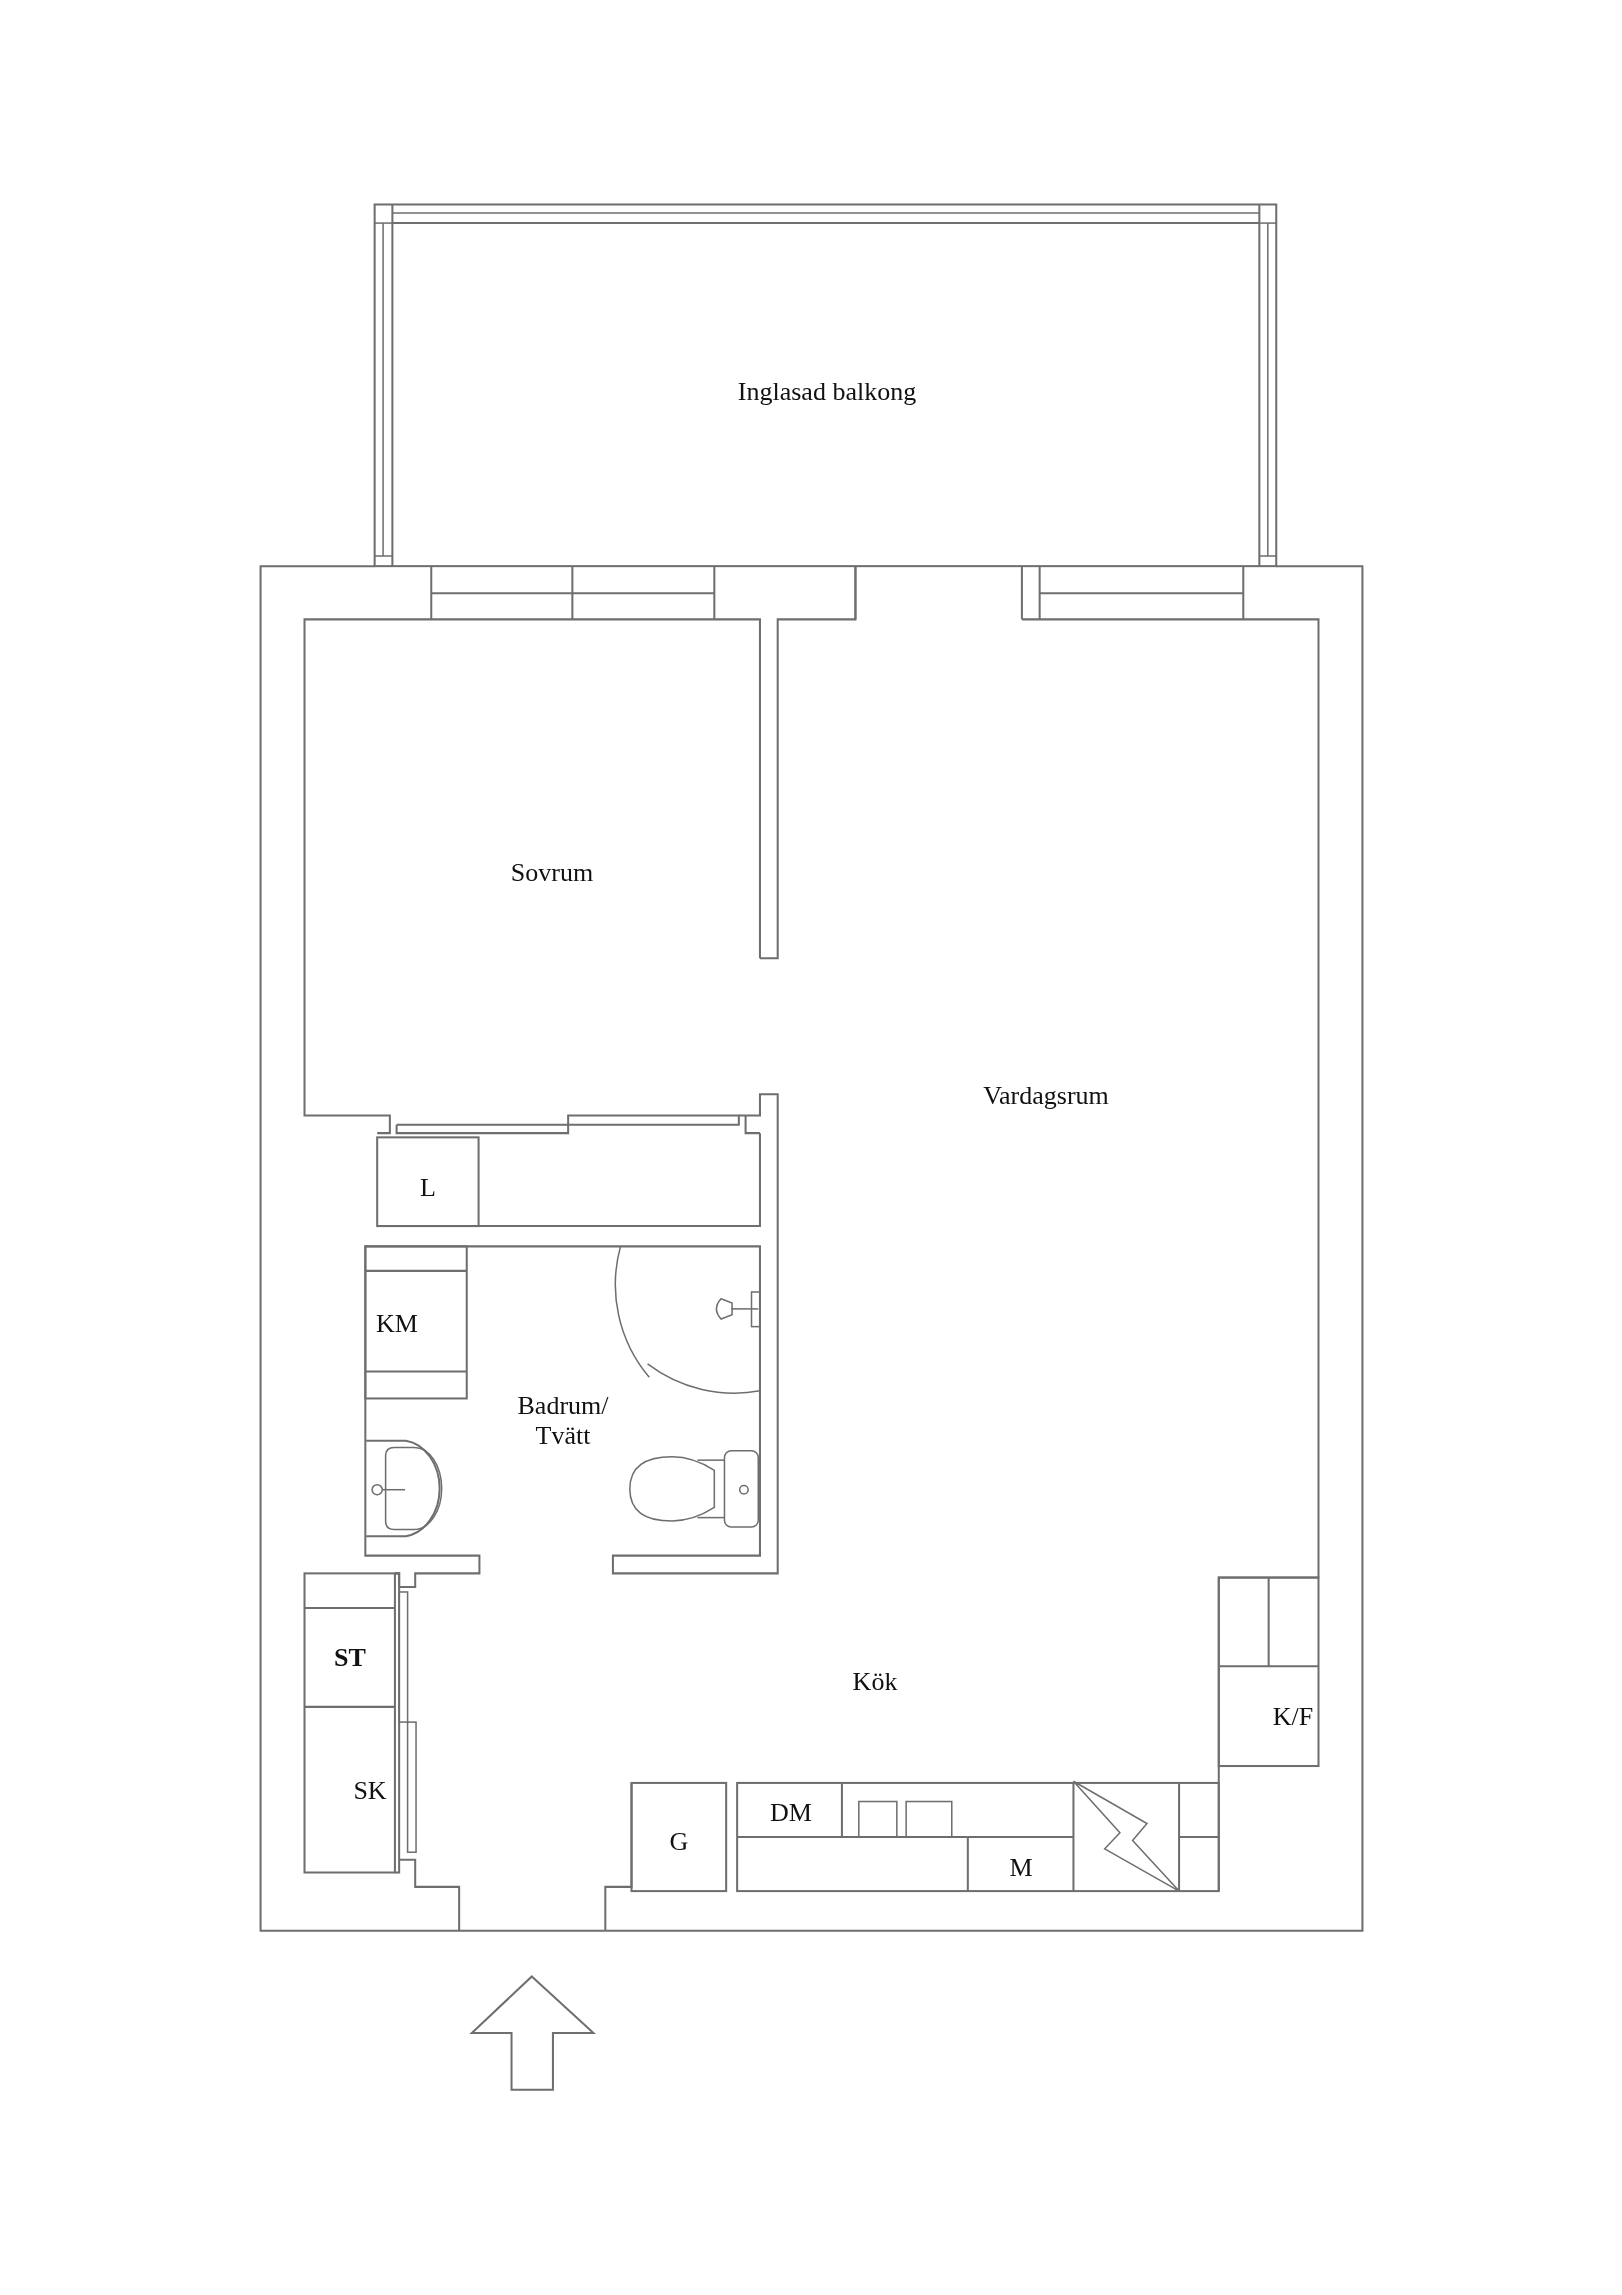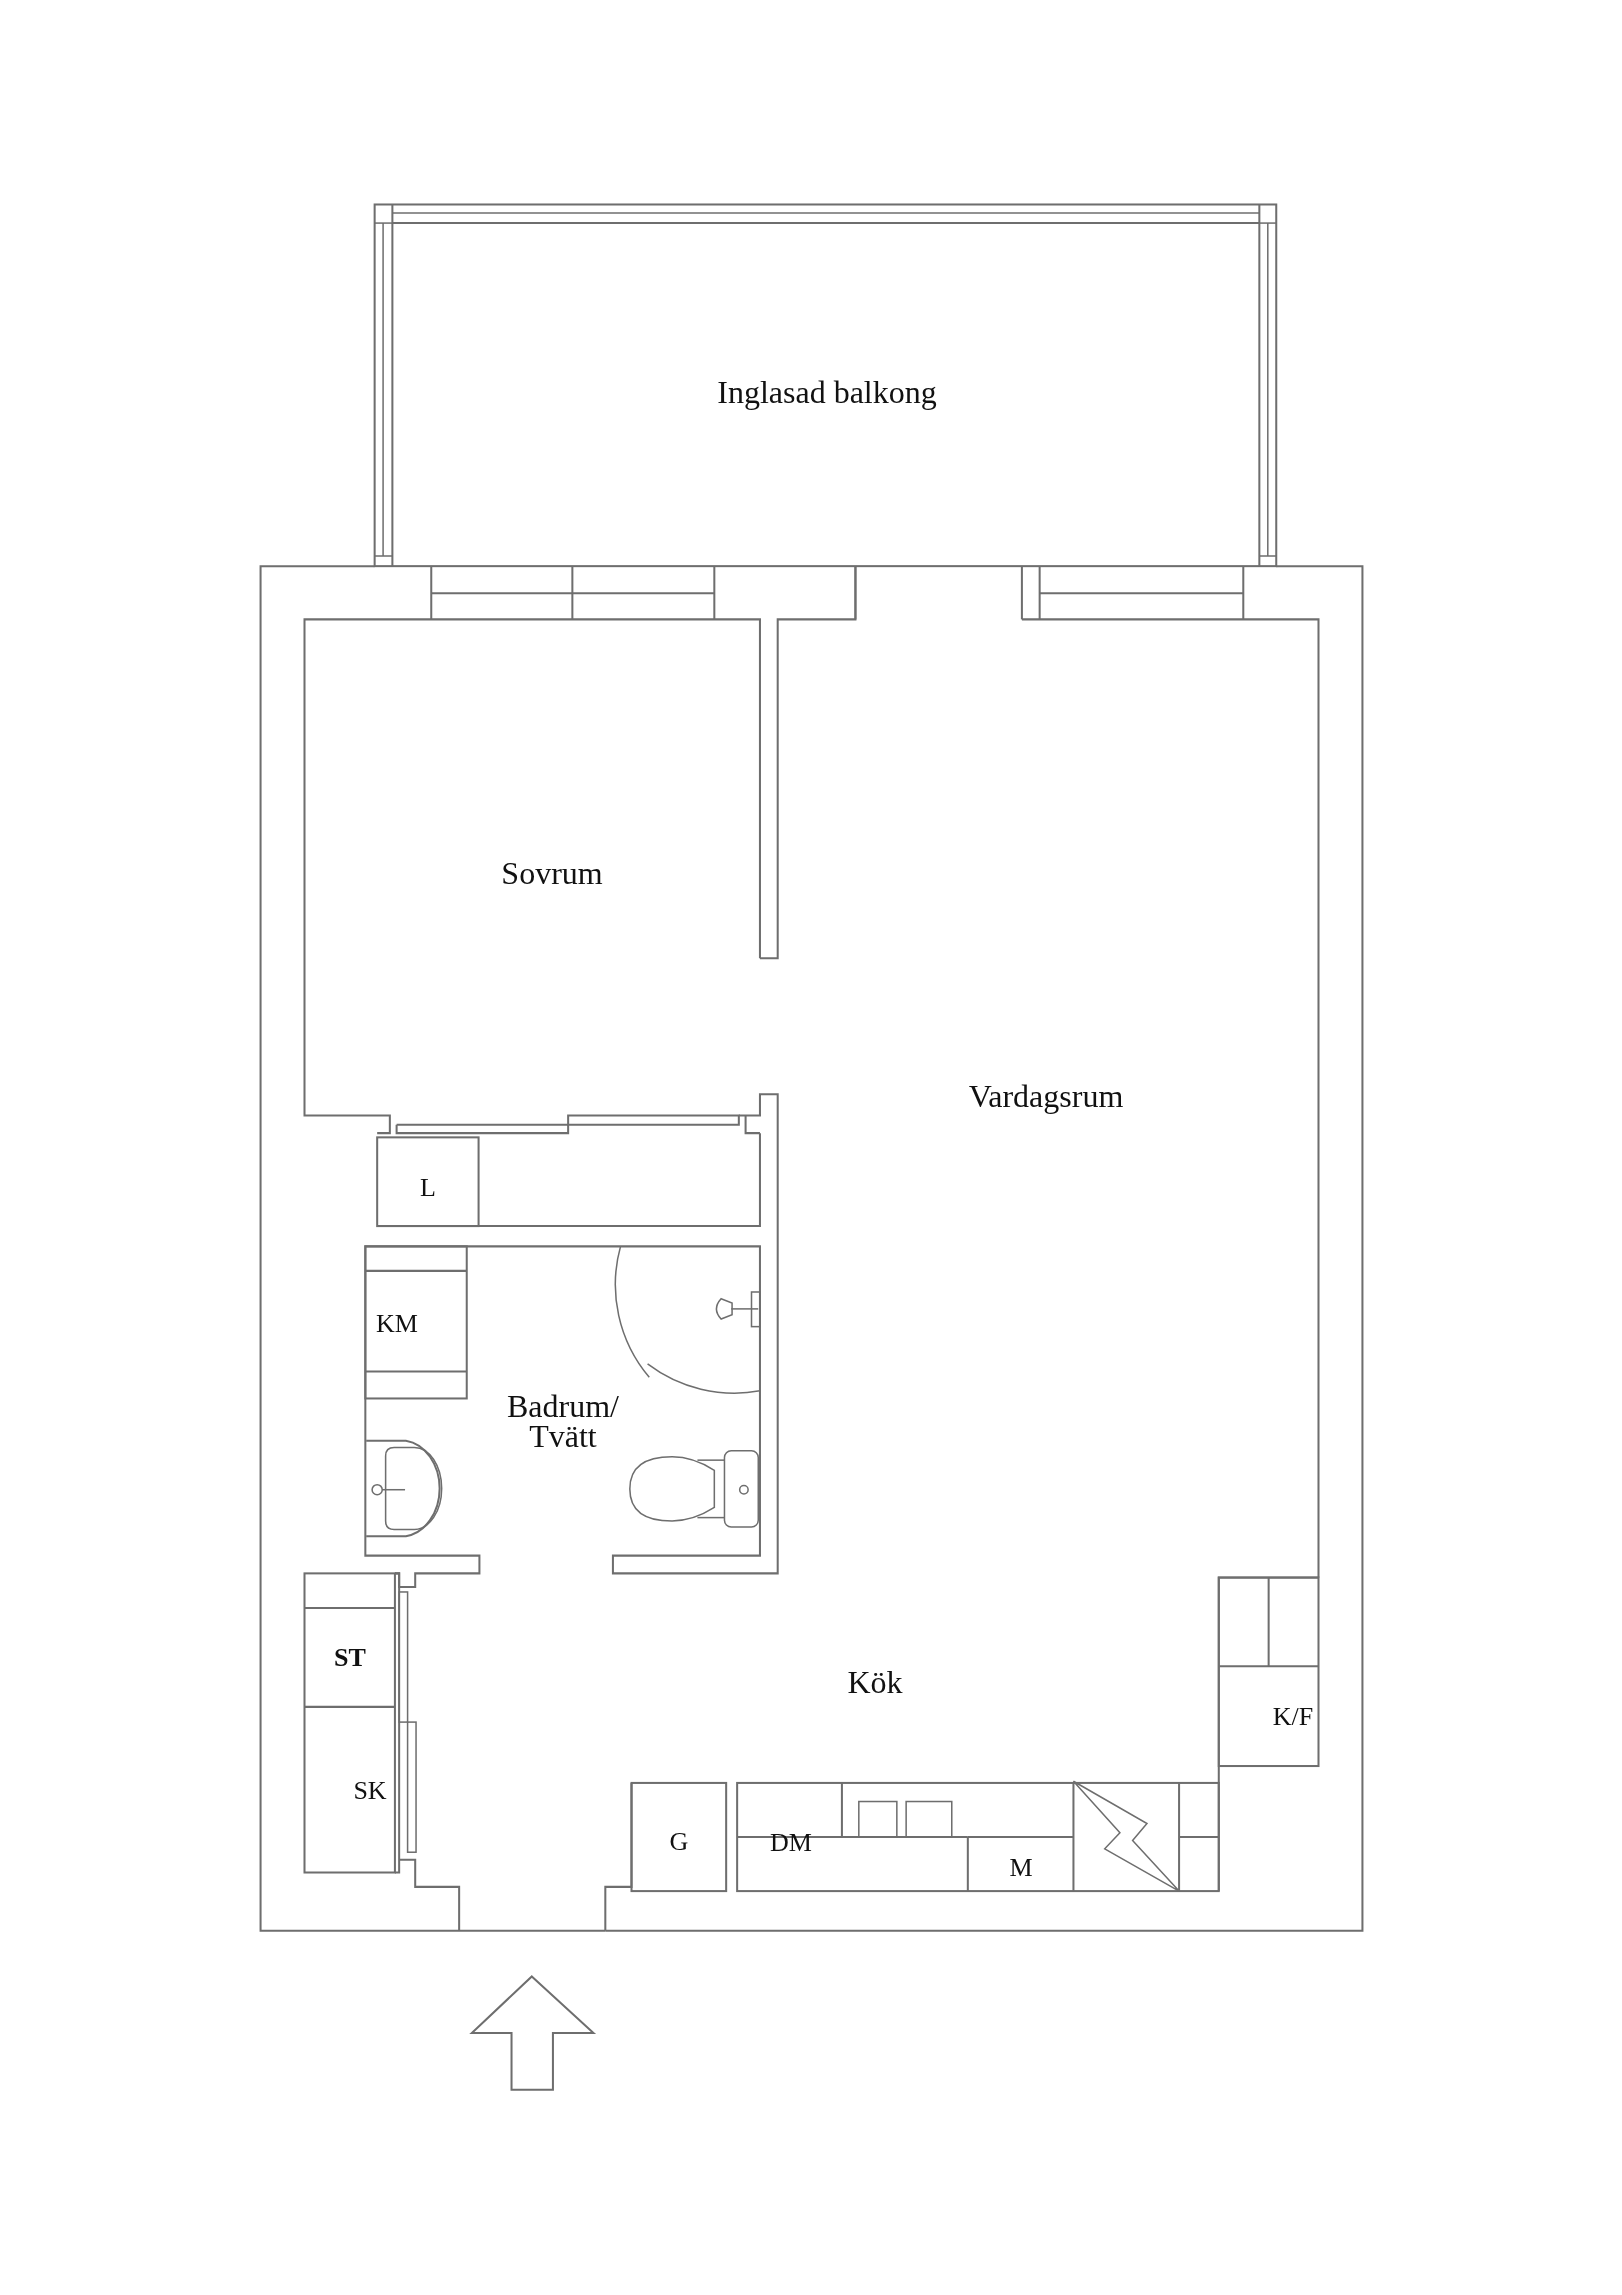--- a/index.html
+++ b/index.html
@@ -4,21 +4,21 @@
 <style>
   html, body { margin: 0; padding: 0; background: #ffffff; }
   body { width: 1623px; height: 2295px; position: relative; overflow: hidden; }
   #plan { position: absolute; left: 0; top: 0; width: 1623px; height: 2295px; }
   .ln { fill: none; stroke: #6e6e6e; stroke-width: 2.4; stroke-linejoin: miter; }
   .thin { fill: none; stroke: #6e6e6e; stroke-width: 1.8; }
   .lbl {
     position: absolute;
     font-family: "Liberation Serif", "DejaVu Serif", serif;
     color: #111111;
-    font-size: 32px;
+    font-size: 26px;
     line-height: 30px;
     text-align: center;
     transform: translate(-50%, -50%);
     white-space: nowrap;
   }
   .lbl.sm { font-size: 26px; }
 </style>
 </head>
 <body>
 
@@ -148,16 +148,16 @@
   <div>Badrum/</div>
   <div>Tvätt</div>
 </div>
 <div class="lbl" style="left:875px; top:1682px;">Kök</div>
 
 <div class="lbl sm" style="left:428px; top:1188px;">L</div>
 <div class="lbl sm" style="left:397px; top:1324px;">KM</div>
 <div class="lbl sm" style="left:350px; top:1658px;font-weight:bold;">ST</div>
 <div class="lbl sm" style="left:370px; top:1791px;">SK</div>
 <div class="lbl sm" style="left:679px; top:1842px;">G</div>
-<div class="lbl sm" style="left:791px; top:1813px;margin-top:30px;">DM</div>
+<div class="lbl sm" style="left:791px; top:1813px;">DM</div>
 <div class="lbl sm" style="left:1021px; top:1868px;">M</div>
 <div class="lbl sm" style="left:1269px; top:1717px;margin-left:24px;">K/F</div>
 
 
 </body></html>

